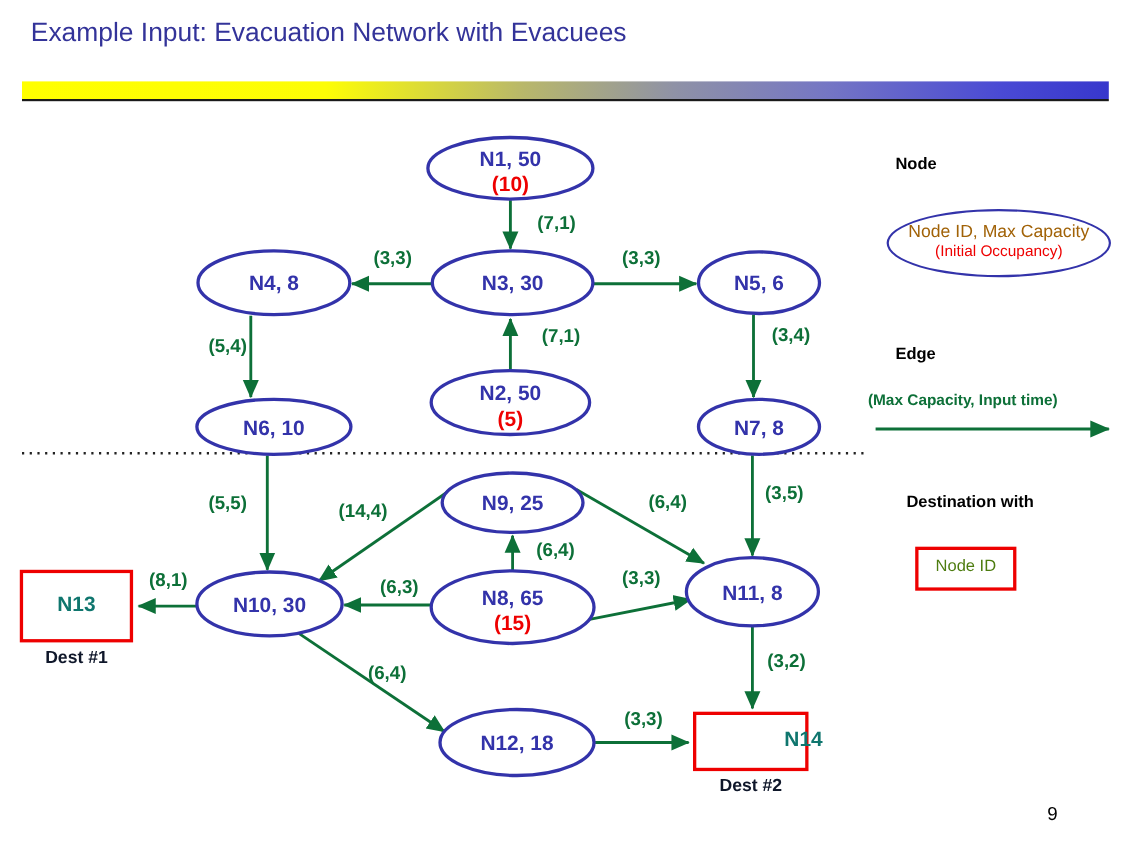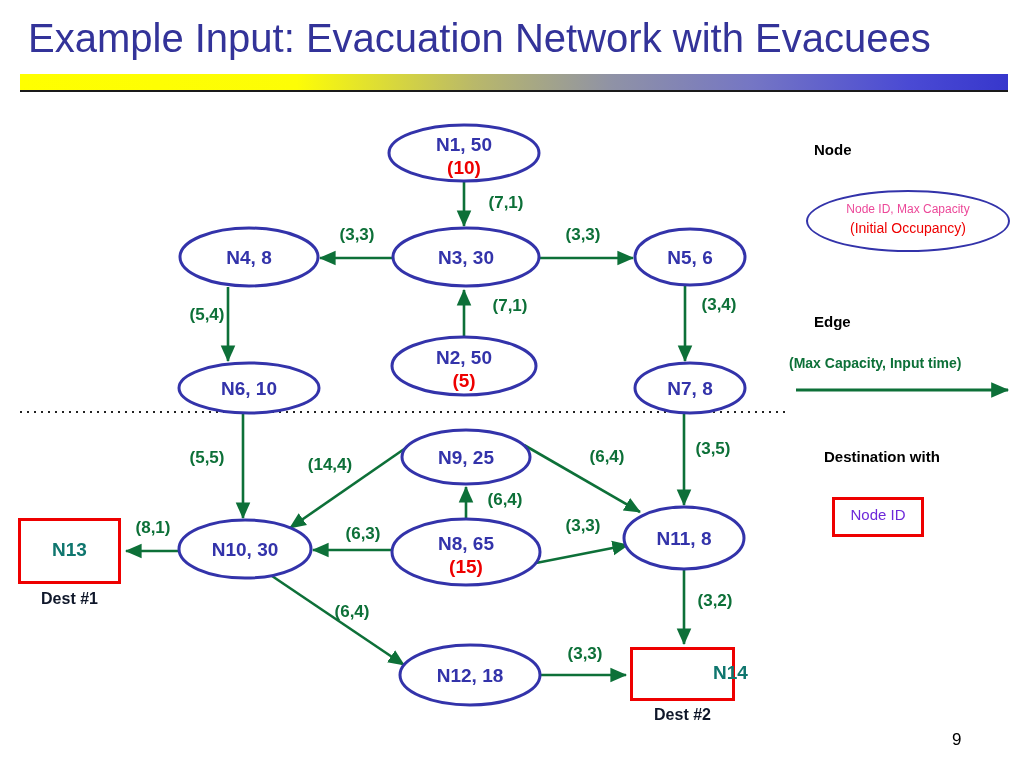--- a/index.html
+++ b/index.html
@@ -13,21 +13,21 @@
     position: relative;
     overflow: hidden;
     font-family: "Liberation Sans", sans-serif;
   }
 
   
   #slide-title {
     position: absolute;
     left: 28px;
     top: 16px;
-    font-size: 40px;
+    font-size: 24px;
     font-weight: 400;
     color: #333399;
     letter-spacing: 0px;
     white-space: nowrap;
     font-family: "Liberation Sans", sans-serif;
   }
   #title-rule {
     position: absolute;
     left: 20px;
     top: 74px;
@@ -78,22 +78,22 @@
     border: 2.5px solid #3333aa;
     border-radius: 50%;
     box-sizing: border-box;
   }
   #legend-node-line1 {
     position: absolute;
     left: 806px;
     top: 202px;
     width: 204px;
     text-align: center;
-    font-size: 12px;
-    color: #ec4899;
+    font-size: 16px;
+    color: #a16207;
     white-space: nowrap;
   }
   #legend-node-line2 {
     position: absolute;
     left: 806px;
     top: 220px;
     width: 204px;
     text-align: center;
     font-size: 14px;
     color: #ee0000;
@@ -109,21 +109,21 @@
     border: 3px solid #ee0000;
     box-sizing: border-box;
   }
   #legend-dest-label {
     position: absolute;
     left: 832px;
     top: 506px;
     width: 92px;
     text-align: center;
     font-size: 15px;
-    color: #6d28d9;
+    color: #4d7c0f;
     white-space: nowrap;
   }
 
   
   .dest-box {
     position: absolute;
     border: 3.5px solid #ee0000;
     box-sizing: border-box;
     background: #ffffff;
   }

